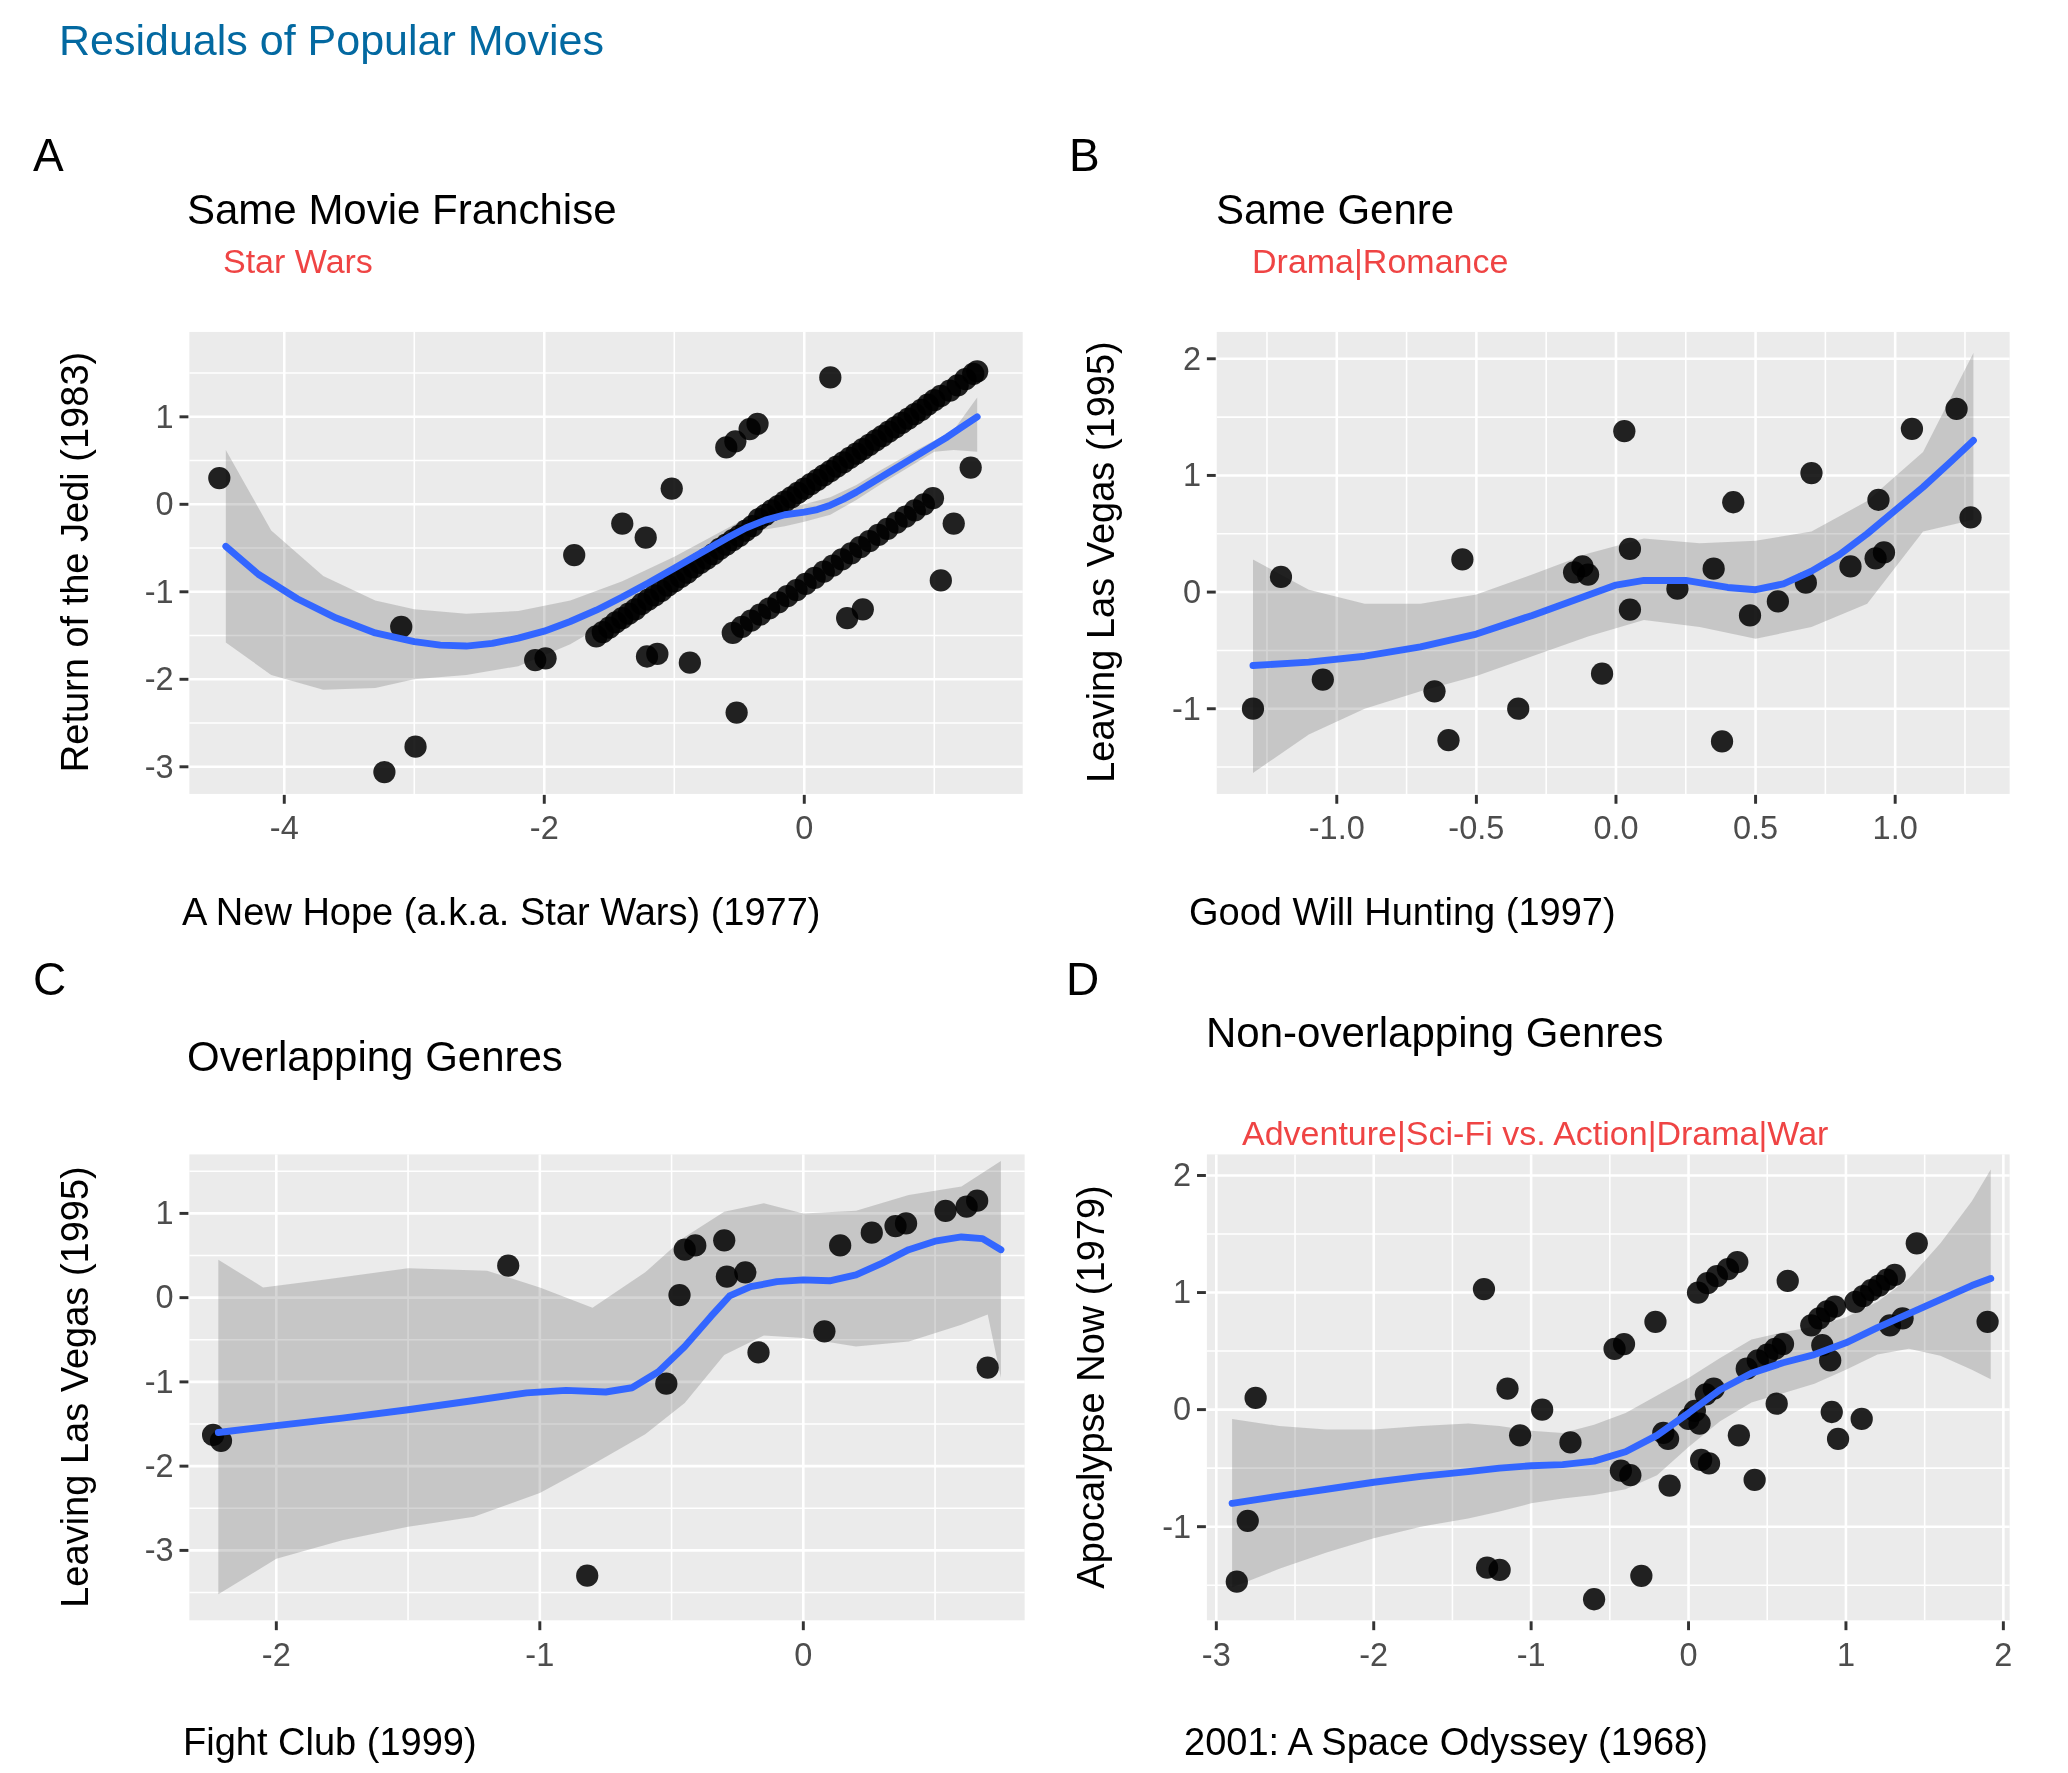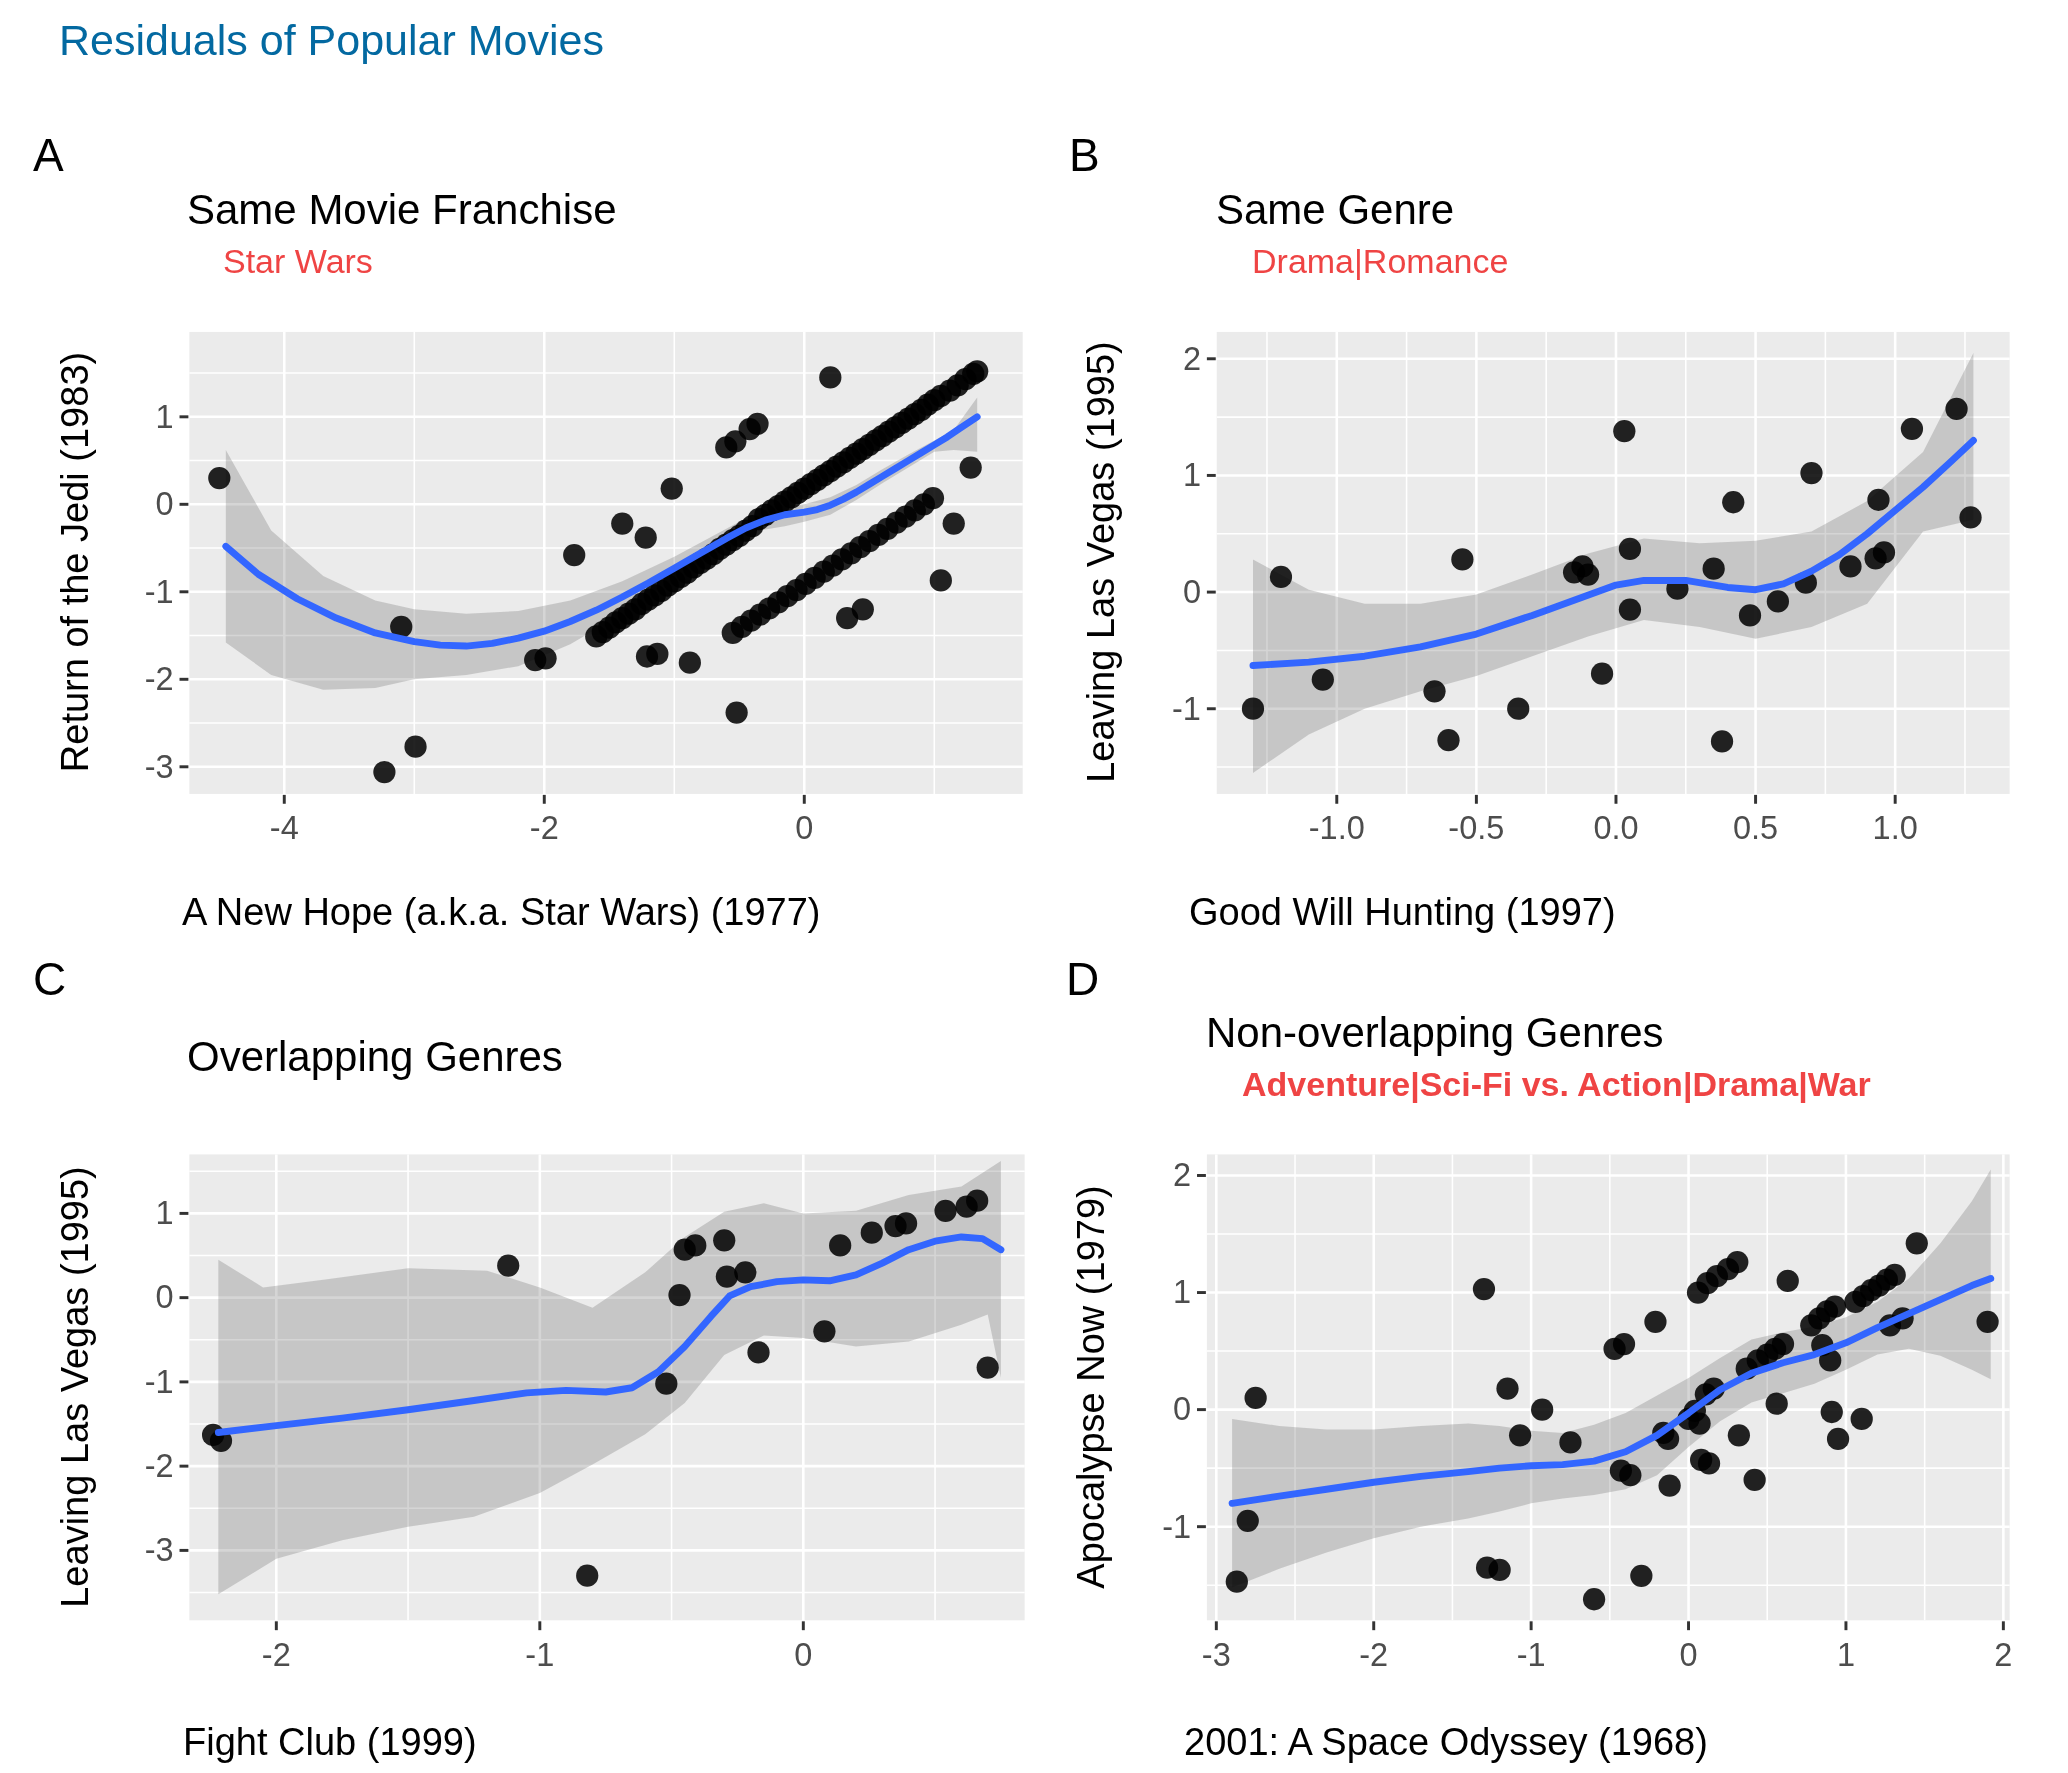--- a/index.html
+++ b/index.html
@@ -9,21 +9,21 @@
   .abs{position:absolute;white-space:nowrap;}
   .main-title{left:35px;top:15.8px;font-size:43px;font-weight:400;color:#0369a1;margin-left:24px;}
   .tag{font-size:46px;color:#000;}
   .tag-a{left:33px;top:128px;} .tag-b{left:1069px;top:128px;}
   .tag-c{left:33px;top:952px;} .tag-d{left:1066px;top:952px;}
   .ptitle{font-size:42px;color:#000;}
   .t-a{left:187px;top:186px;} .t-b{left:1216px;top:186px;}
   .t-c{left:187px;top:1009px;margin-top:24px;} .t-d{left:1206px;top:1009px;}
   .psub{font-size:34px;color:#ef4444;margin-left:36px;}
   .s-a{left:187px;top:242px;} .s-b{left:1216px;top:242px;}
-  .s-c{left:187px;top:1065px;} .s-d{left:1206px;top:1065px;font-weight:bold;}
+  .s-c{left:187px;top:1065px;} .s-d{left:1206px;top:1114px;}
   .xlab{font-size:38px;color:#000;width:847px;text-align:left;margin-top:48px;}
   .xl-a{left:182px;top:843px;} .xl-b{left:1189px;top:843px;}
   .xl-c{left:183px;top:1673px;} .xl-d{left:1184px;top:1673px;}
   .ylab{font-size:38px;color:#000;transform:translate(-50%,-50%) rotate(-90deg);}
   .yl-a{left:75px;top:562px;} .yl-b{left:1101px;top:562px;}
   .yl-c{left:75px;top:1387px;} .yl-d{left:1091px;top:1387px;}
 </style>
 </head>
 <body>
 

